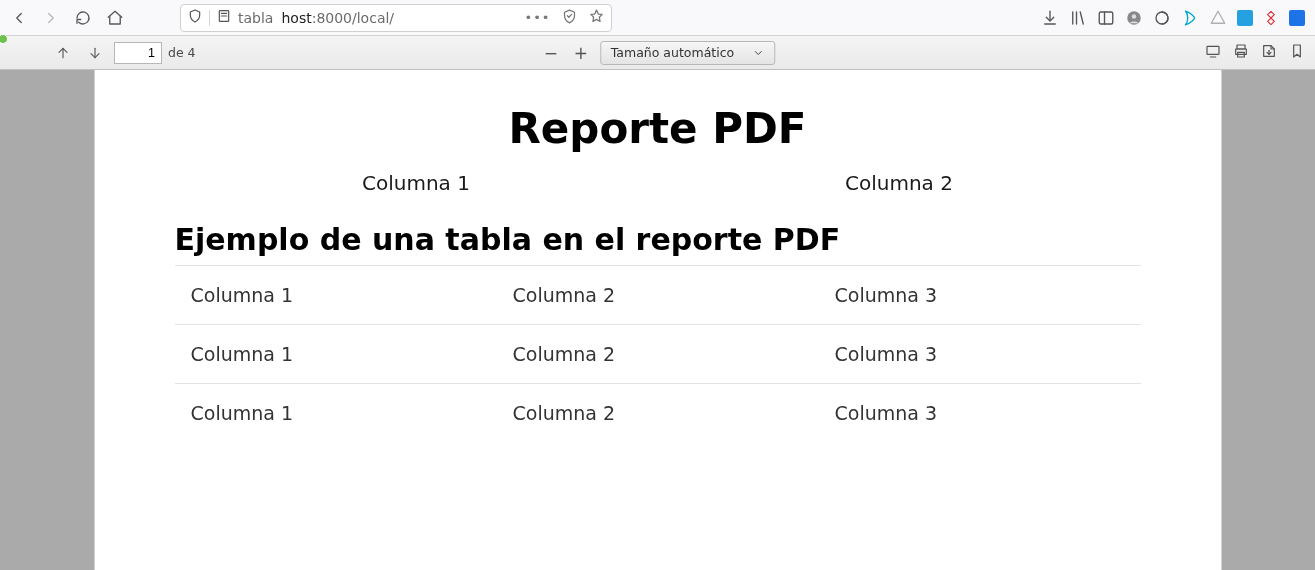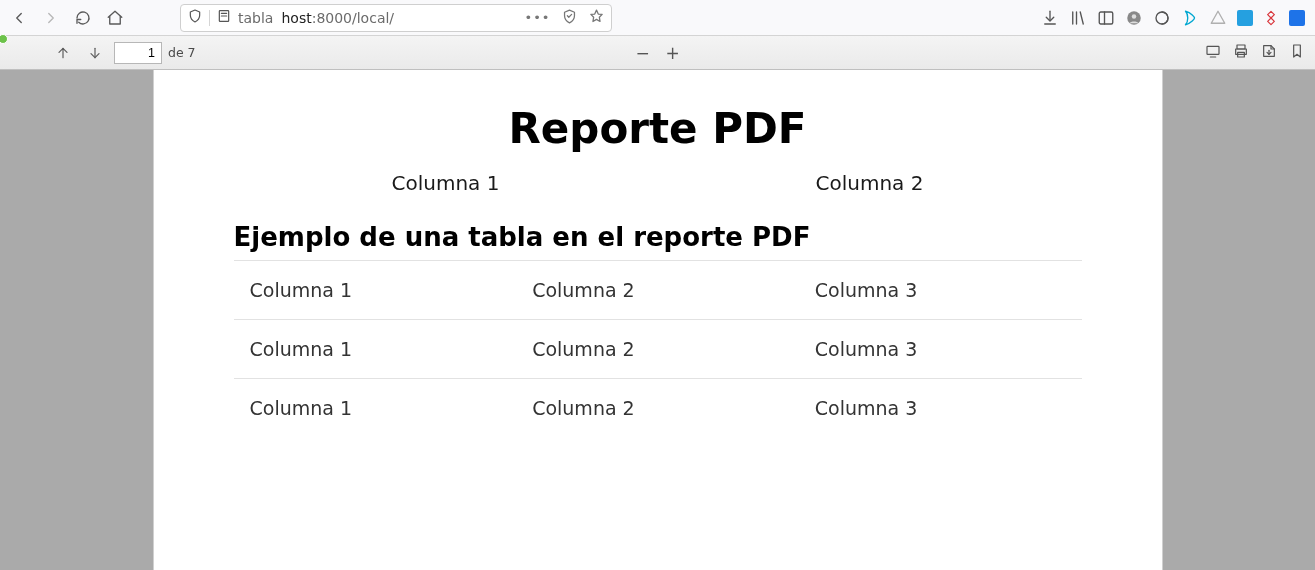--- a/index.html
+++ b/index.html
@@ -110,42 +110,42 @@
   
   .doc-viewport {
     height: calc(570px - 36px - 34px);
     background:#aaa;
     display:flex;
     justify-content:center;
     overflow:hidden;
     padding-top:0;
   }
   .page {
-    width:1008px;
+    width:1126px;
     background:#fff;
     box-shadow:0 0 0 1px #d0d0d0;
     padding: 34px 80px 0 80px;
     text-align:left;
   }
   .report-title {
     font-size:42px;
     font-weight:700;
     text-align:center;
     margin-bottom:18px;
     color:#000;
   }
   .toprow {
     display:flex;
     justify-content:space-around;
     font-size:20px;
     color:#1a1a1a;
     margin-bottom:26px;
   }
   .subheading {
-    font-size:26px;
+    font-size:30px;
     font-weight:600;
     color:#000;
     margin-bottom:8px;
     margin-top:27px;
   }
   .report-table {
     width:100%;
     border-collapse:collapse;
     font-size:19px;
     color:#333;
@@ -283,26 +283,32 @@
           <path d="M6 11l6-6 6 6"></path>
         </svg>
     </span>
     <span class="bb-btn">
       <svg viewBox="0 0 24 24">
           <path d="M12 5v14"></path>
           <path d="M6 13l6 6 6-6"></path>
         </svg>
     </span>
     <input class="page-input" value="1" style="">
-    <span>de 7</span>
+    <span>de 4</span>
   </div>
 
   <div class="pdf-center">
     <span class="plusminus">−</span>
     <span class="plusminus">+</span>
+    <div class="zoom-select">
+      <span>Tamaño automático</span>
+      <svg viewBox="0 0 24 24" width="12" height="12">
+          <path d="M6 9l6 6 6-6"></path>
+        </svg>
+    </div>
   </div>
 
   <div class="pdf-right">
     <span>
       <svg viewBox="0 0 24 24">
           <rect x="3" y="5" width="18" height="12" rx="1"></rect>
           <path d="M8 21h8"></path>
         </svg>
     </span>
     <span>

